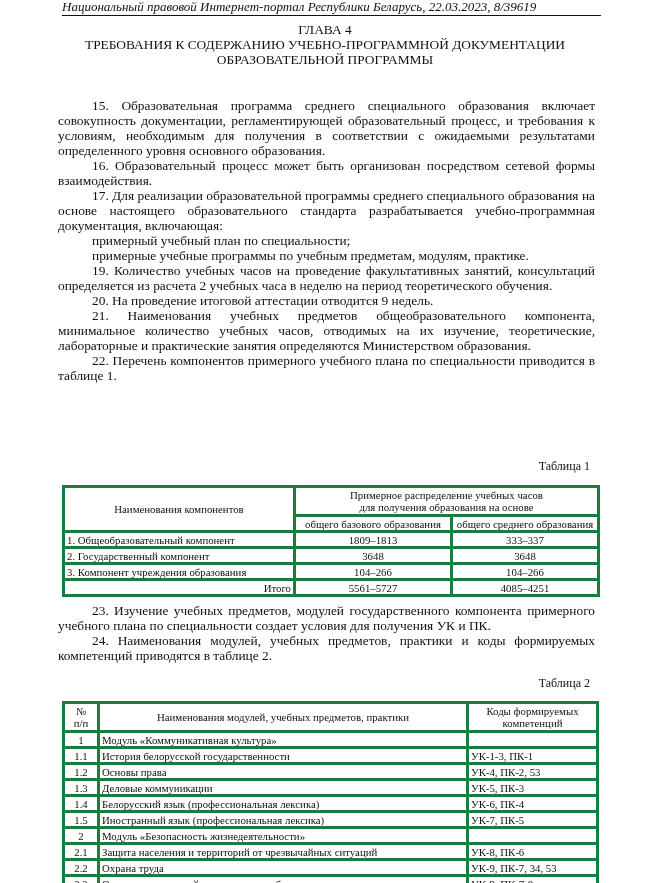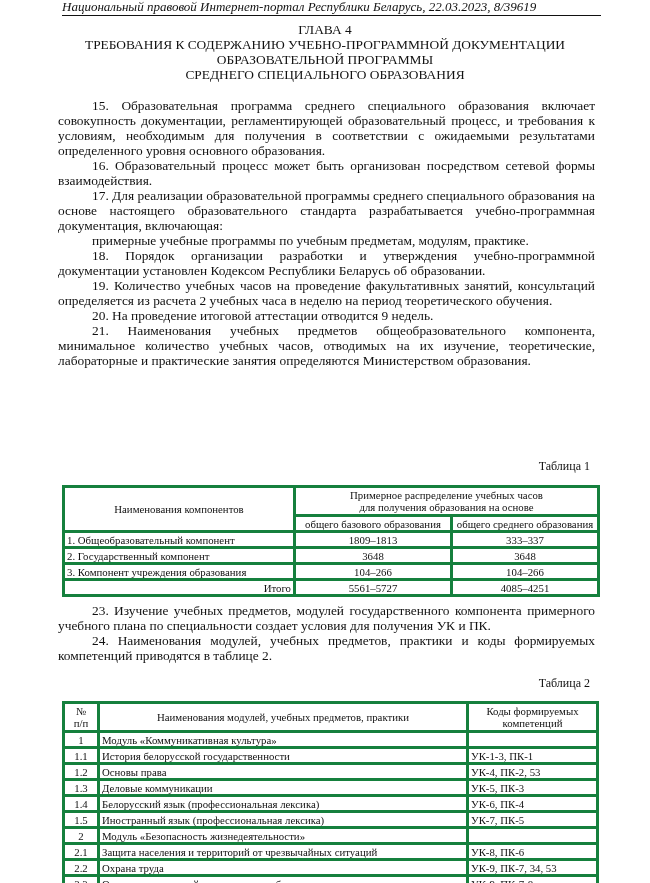--- a/index.html
+++ b/index.html
@@ -22,32 +22,32 @@
 </style>
 </head>
 <body>
 
 <div class="hdr">Национальный правовой Интернет-портал Республики Беларусь, 22.03.2023, 8/39619</div>
 
 <div class="title">
   <div>ГЛАВА 4</div>
   <div>ТРЕБОВАНИЯ К СОДЕРЖАНИЮ УЧЕБНО-ПРОГРАММНОЙ ДОКУМЕНТАЦИИ</div>
   <div>ОБРАЗОВАТЕЛЬНОЙ ПРОГРАММЫ</div>
-  <div>СРЕДНЕГО СПЕЦИАЛЬНОГО ОБРАЗОВАНИЯ</div>
 </div>
 
 <div class="body" style="top:98px;">
   <p class="p">15. Образовательная программа среднего специального образования включает совокупность документации, регламентирующей образовательный процесс, и требования к условиям, необходимым для получения в соответствии с ожидаемыми результатами определенного уровня основного образования.</p>
   <p class="p">16. Образовательный процесс может быть организован посредством сетевой формы взаимодействия.</p>
   <p class="p">17. Для реализации образовательной программы среднего специального образования на основе настоящего образовательного стандарта разрабатывается учебно-программная документация, включающая:</p>
+  <p class="li">примерный учебный план по специальности;</p>
   <p class="li">примерные учебные программы по учебным предметам, модулям, практике.</p>
-  <p class="p">18. Порядок организации разработки и утверждения учебно-программной документации установлен Кодексом Республики Беларусь об образовании.</p>
   <p class="p">19. Количество учебных часов на проведение факультативных занятий, консультаций определяется из расчета 2 учебных часа в неделю на период теоретического обучения.</p>
   <p class="p">20. На проведение итоговой аттестации отводится 9 недель.</p>
   <p class="p">21. Наименования учебных предметов общеобразовательного компонента, минимальное количество учебных часов, отводимых на их изучение, теоретические, лабораторные и практические занятия определяются Министерством образования.</p>
+  <p class="p">22. Перечень компонентов примерного учебного плана по специальности приводится в таблице 1.</p>
 </div>
 
 <div class="caption" style="top:459px;">Таблица 1</div>
 
 <table class="t1">
   <tbody>
       <tr>
     <th rowspan="2" style="width:224px;" class="c">Наименования компонентов</th>
     <th colspan="2" class="c" style="height:26px;">
       <div>Примерное распределение учебных часов</div>

